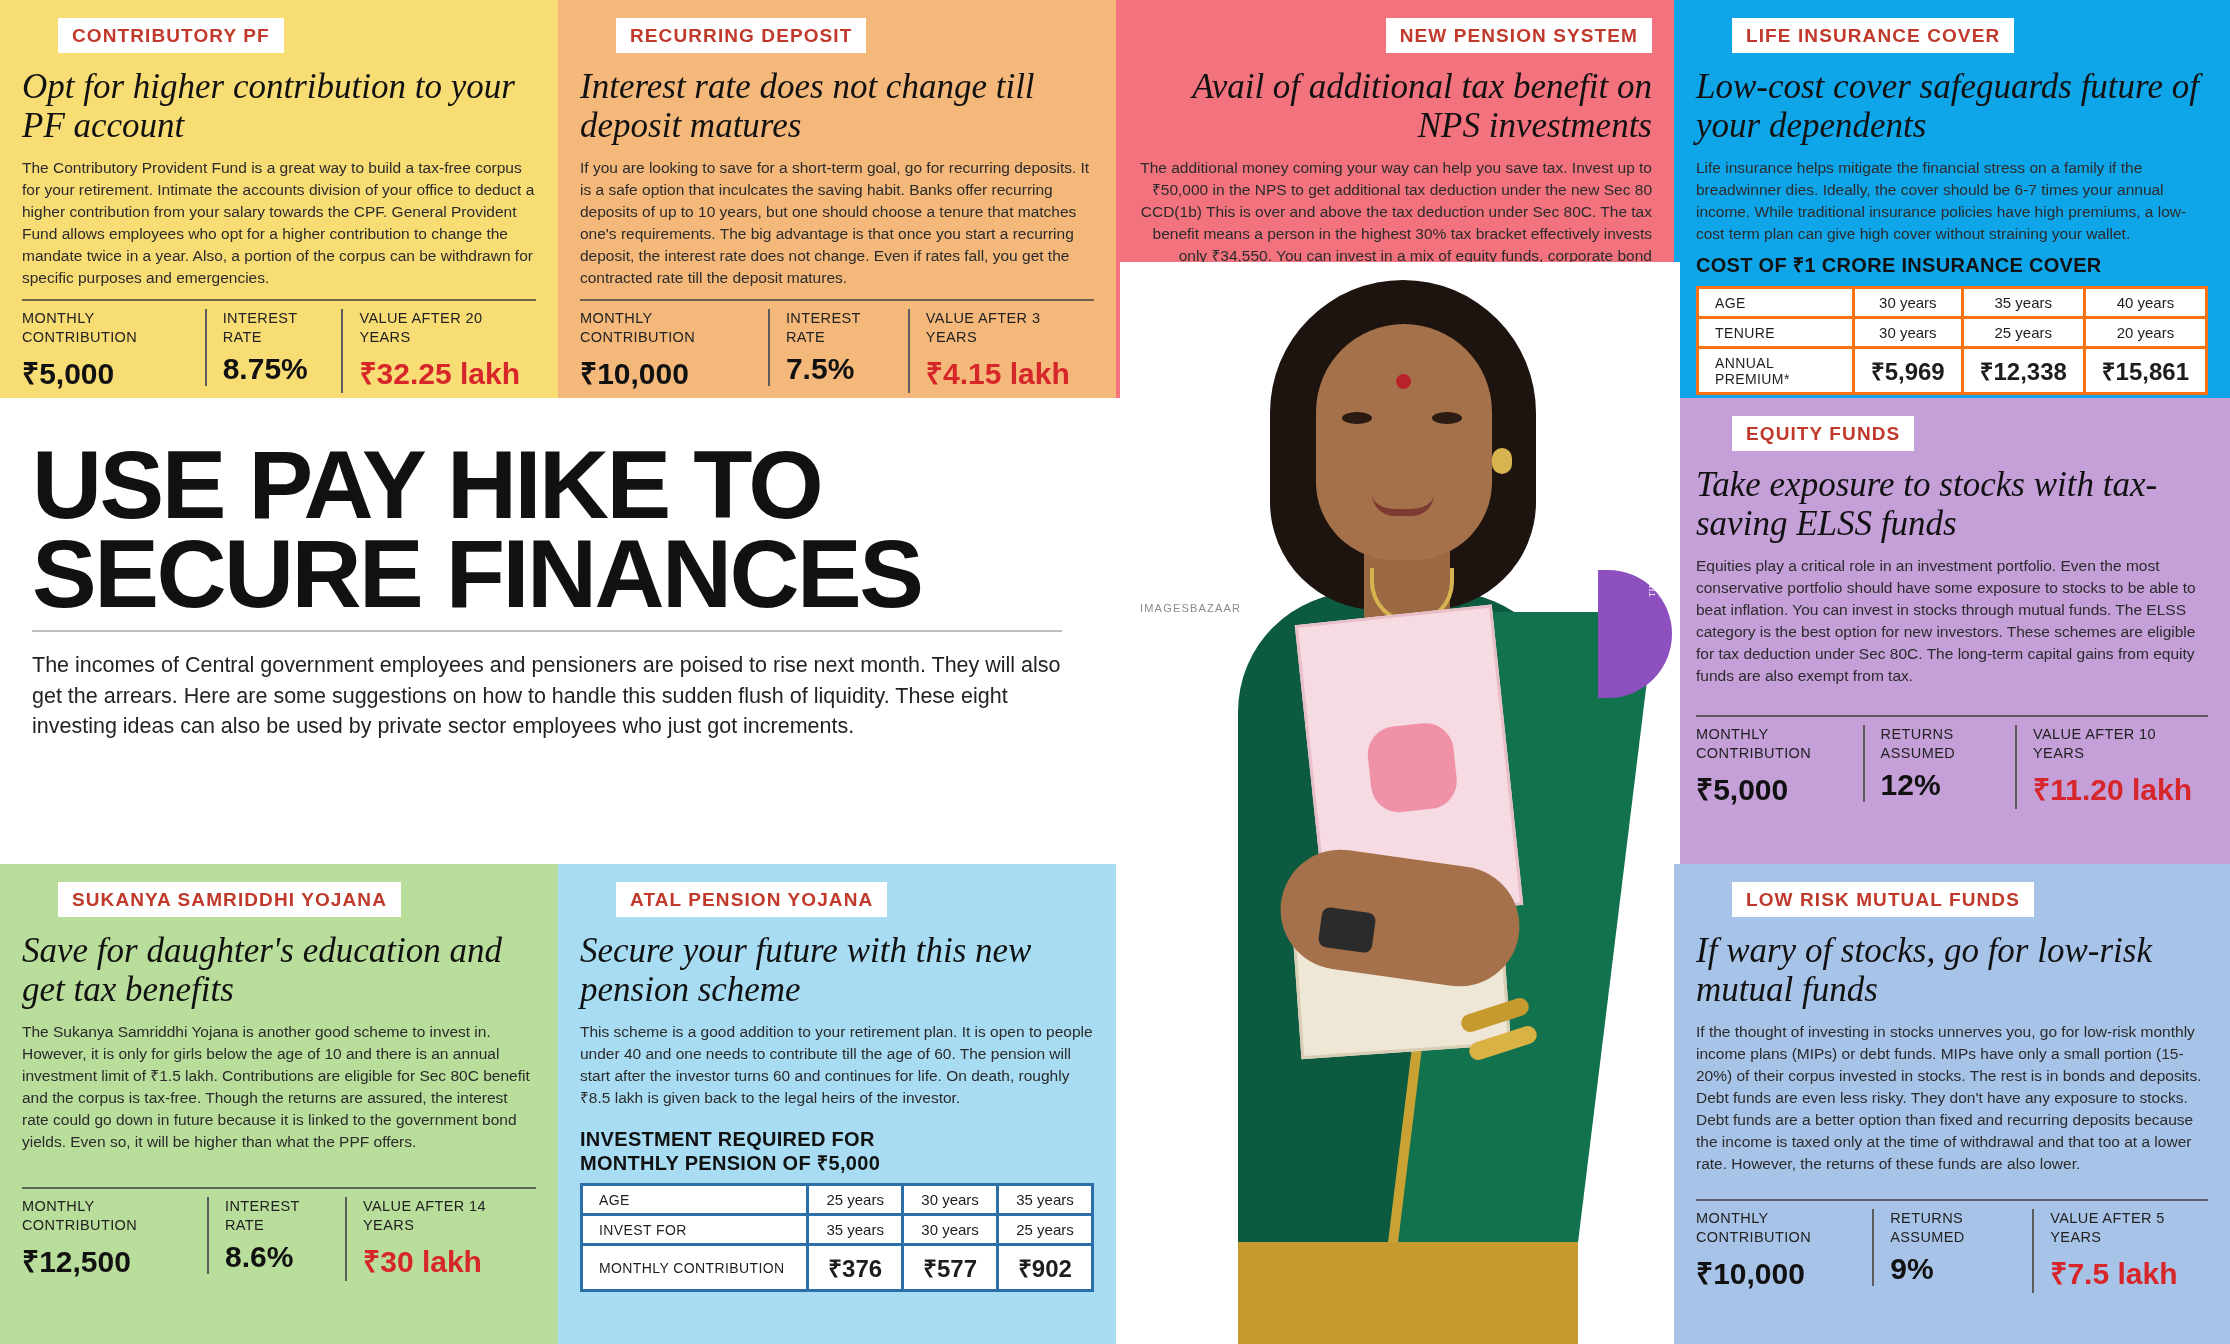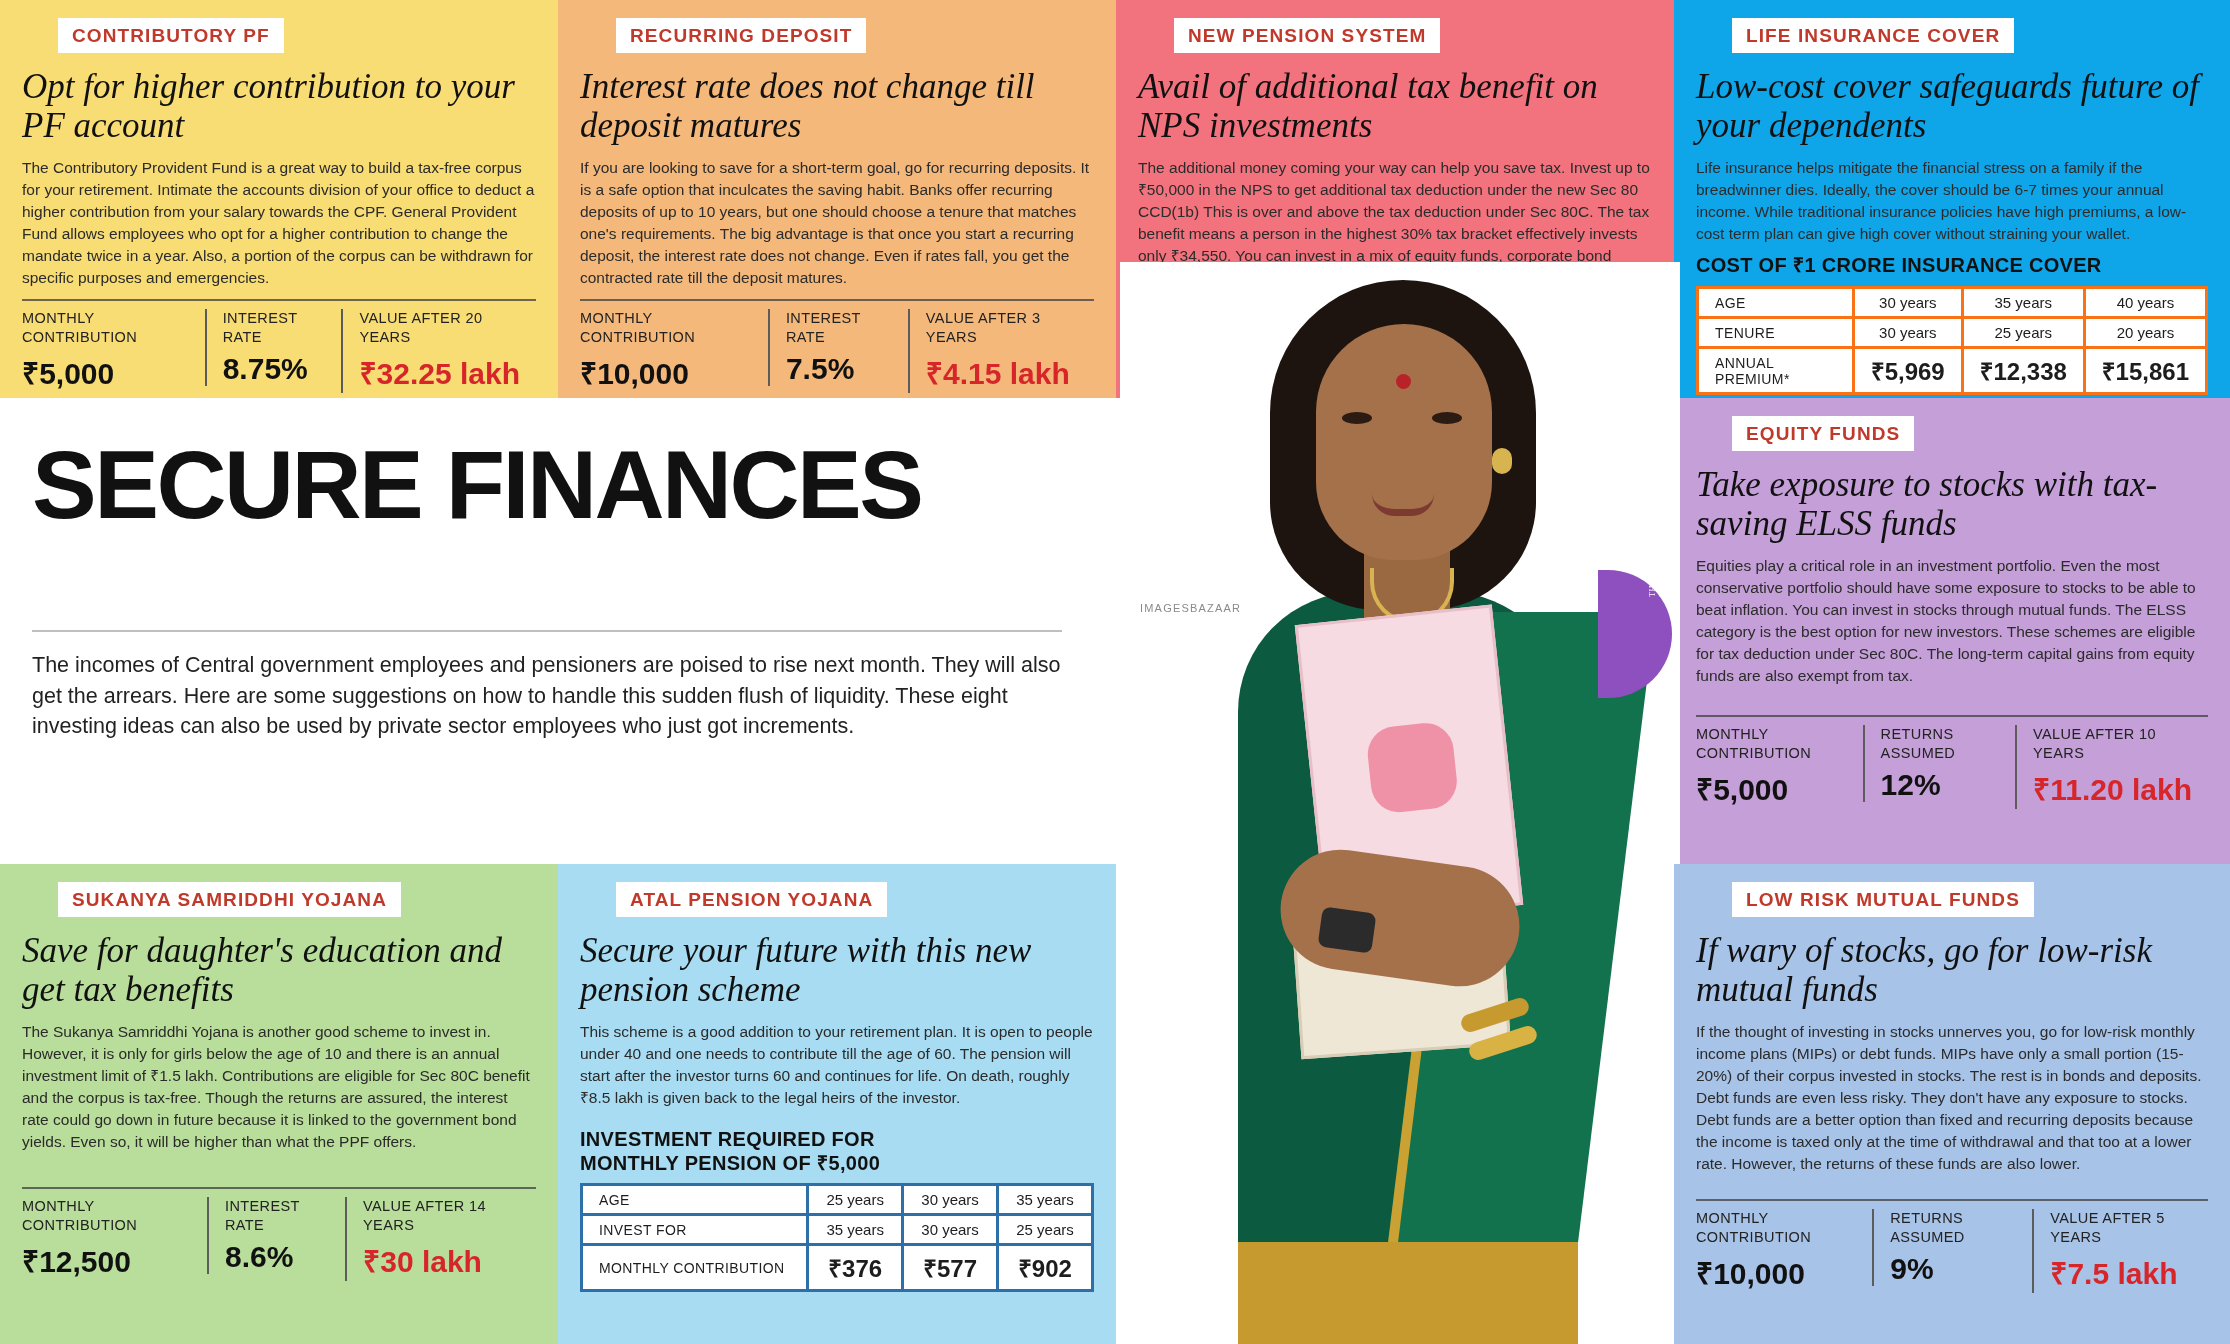--- a/index.html
+++ b/index.html
@@ -50,21 +50,21 @@
   .stat .lbl {
     font-size: 14.5px; line-height: 1.25; color: #222; letter-spacing: .4px;
     text-transform: uppercase; min-height: 36px;
   }
   .stat .val { font-size: 30px; font-weight: bold; color: #111; margin-top: 6px; white-space: nowrap; }
   .stat .val.red { color: #d7262a; }
 
   
   #card-cpf { left: 0; top: 0; width: 558px; height: 398px; background: #f8dc74; }
   #card-rd  { left: 558px; top: 0; width: 558px; height: 398px; background: #f4b87b; }
-  #card-nps { left: 1116px; top: 0; width: 558px; height: 398px; background: #f2737e; }
+  #card-nps { left: 1116px; top: 0; width: 558px; height: 398px; background: #f2737e; text-align: right; }
   #card-lic { left: 1674px; top: 0; width: 556px; height: 398px; background: #0ea5e9; }
 
   #card-elss { left: 1674px; top: 398px; width: 556px; height: 466px; background: #c49fd8; }
 
   #card-ssy { left: 0; top: 864px; width: 558px; height: 480px; background: #b9dd9a; }
   #card-apy { left: 558px; top: 864px; width: 558px; height: 480px; background: #a7dcf2; }
   #card-lrmf{ left: 1674px; top: 864px; width: 556px; height: 480px; background: #a8c3e8; }
 
   
   #hero {
@@ -294,20 +294,21 @@
       </div>
       <div class="stat">
         <div class="lbl">VALUE AFTER 10 YEARS</div>
         <div class="val red">₹11.20 lakh</div>
       </div>
     </div>
   </div>
 
   <div id="hero">
     <div class="hero-title">
+      <div>USE PAY HIKE TO</div>
       <div>SECURE FINANCES</div>
     </div>
     <div class="hero-line"></div>
     <div class="hero-sub">The incomes of Central government employees and pensioners are poised to rise next month. They will also get the arrears. Here are some suggestions on how to handle this sudden flush of liquidity. These eight investing ideas can also be used by private sector employees who just got increments.</div>
   </div>
 
   <div id="photo">
     <div class="ph-bg"></div>
     <div class="ph-credit">IMAGESBAZAAR</div>
     <div class="ph-torso"></div>

